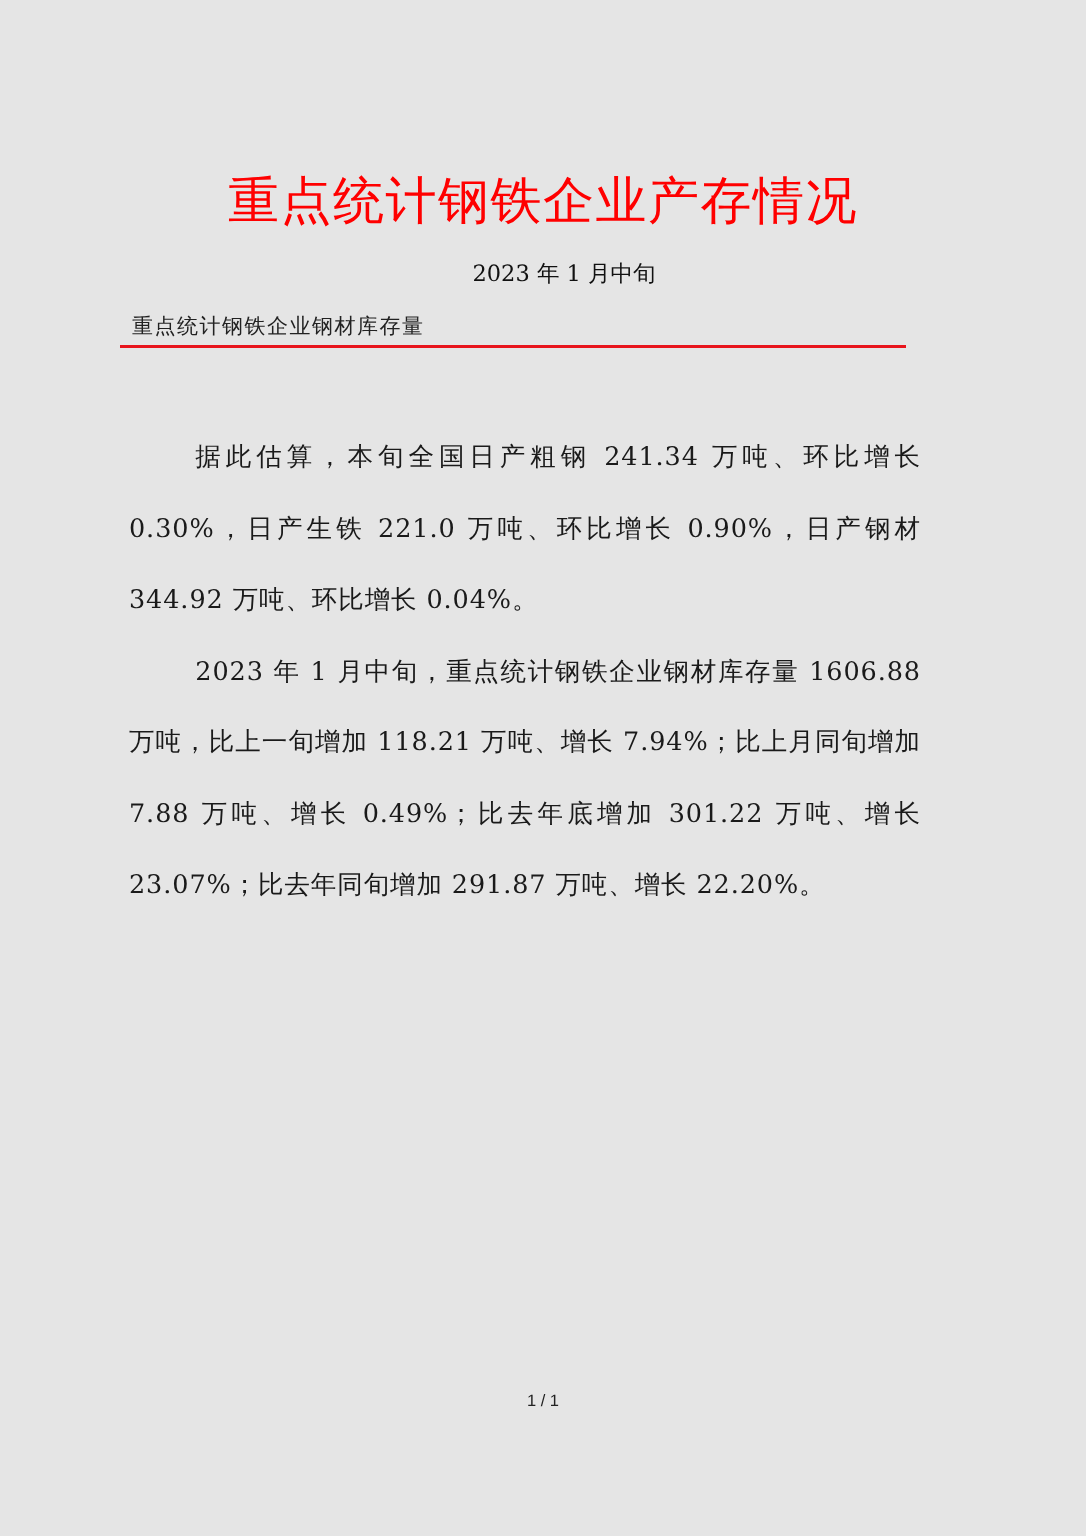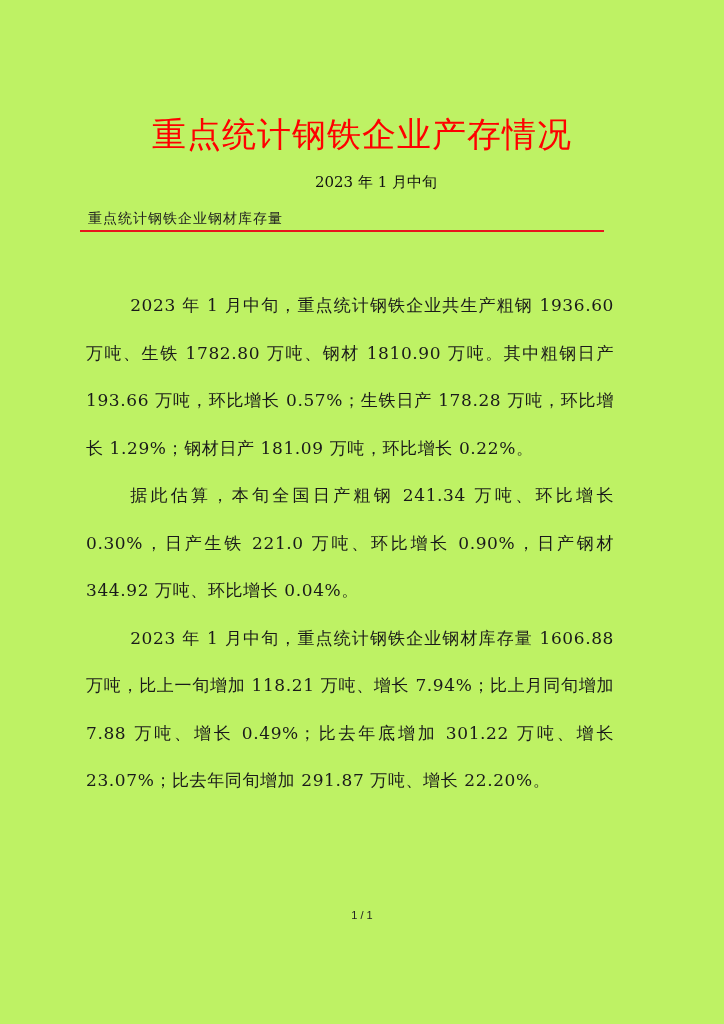--- a/index.html
+++ b/index.html
@@ -12,21 +12,21 @@
       height: 1024px;
       position: relative;
       overflow: hidden;
       font-family: "DejaVu Serif", "Liberation Serif", serif;
       color: #1a1a1a;
     }
     .page {
       position: absolute;
       left: 0; top: 0;
       width: 724px; height: 1024px;
-      background: #bef264;
+      background: #e5e5e5;
       text-decoration: underline;
     }
     .title {
       position: absolute;
       left: 0;
       width: 724px;
       top: 111px;
       text-align: center;
       color: #ff0000;
       font-family: "DejaVu Sans", "Liberation Sans", sans-serif;
@@ -74,36 +74,35 @@
     }
     .para {
       margin: 0;
       text-indent: 2.6em;
       text-align: justify;
     }
     .page-number {
       position: absolute;
       left: 0;
       width: 724px;
-      top: 909px;
+      top: 928px;
       text-align: center;
       font-family: "Liberation Sans", "DejaVu Sans", sans-serif;
       font-size: 11px;
       color: #222;
     }
   </style>
 </head>
 <body>
 
 <div class="page">
   <div class="title">重点统计钢铁企业产存情况</div>
   <div class="subtitle">2023 年 1 月中旬</div>
   <div class="dept">重点统计钢铁企业钢材库存量</div>
   <div class="red-rule"></div>
 
   <div class="body-text">
-    <p class="para">2023 年 1 月中旬，重点统计钢铁企业共生产粗钢 1936.60 万吨、生铁 1782.80 万吨、钢材 1810.90 万吨。其中粗钢日产 193.66 万吨，环比增长 0.57%；生铁日产 178.28 万吨，环比增长 1.29%；钢材日产 181.09 万吨，环比增长 0.22%。</p>
     <p class="para">据此估算，本旬全国日产粗钢 241.34 万吨、环比增长 0.30%，日产生铁 221.0 万吨、环比增长 0.90%，日产钢材 344.92 万吨、环比增长 0.04%。</p>
     <p class="para">2023 年 1 月中旬，重点统计钢铁企业钢材库存量 1606.88 万吨，比上一旬增加 118.21 万吨、增长 7.94%；比上月同旬增加 7.88 万吨、增长 0.49%；比去年底增加 301.22 万吨、增长 23.07%；比去年同旬增加 291.87 万吨、增长 22.20%。</p>
   </div>
 
   <div class="page-number">1 / 1</div>
 </div>
 
 </body></html>

